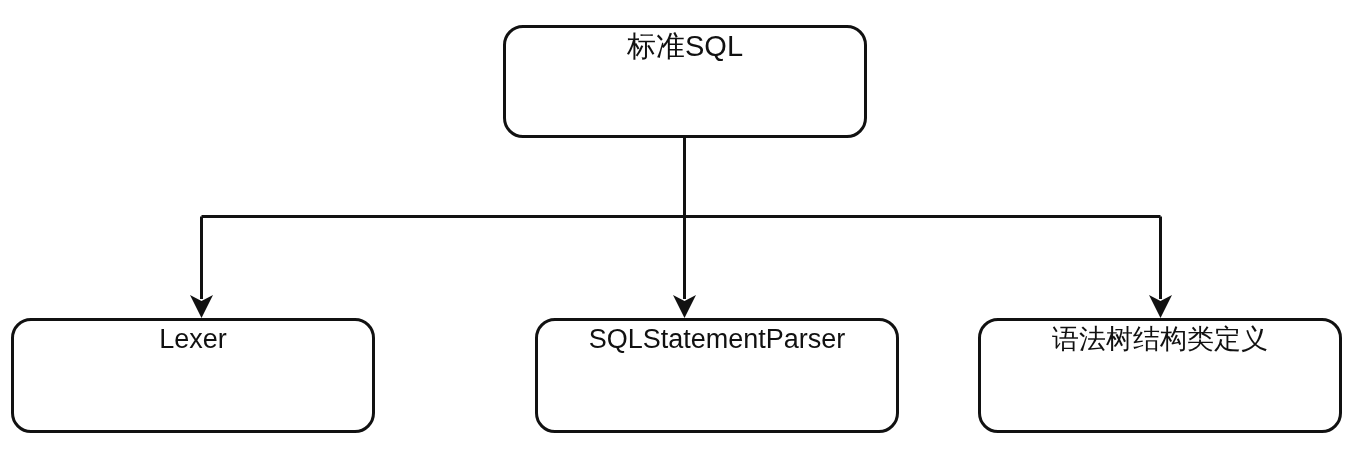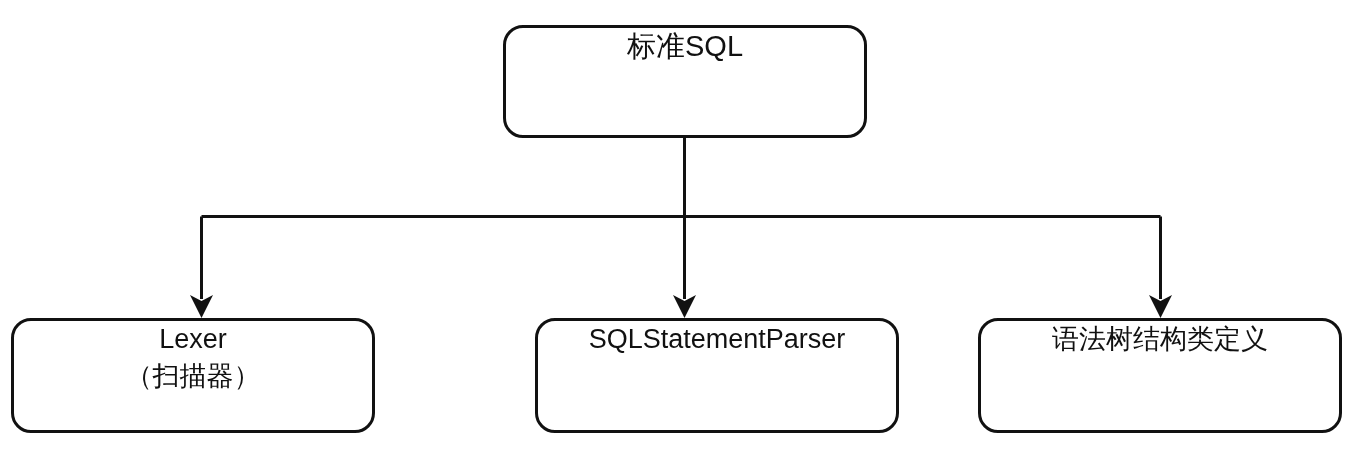--- a/index.html
+++ b/index.html
@@ -98,21 +98,20 @@
       <path d="M 1160.5 318 L 1149 295 L 1160.5 301 L 1172 295 Z"></path>
     </g>
   </svg>
 
   <div class="node" id="node-root">
     <span class="node-line">标准SQL</span>
   </div>
 
   <div class="node" id="node-lexer">
     <span class="node-line">Lexer</span>
-    <span class="node-line">（扫描器）</span>
   </div>
 
   <div class="node" id="node-parser">
     <span class="node-line">SQLStatementParser</span>
   </div>
 
   <div class="node" id="node-ast">
     <span class="node-line">语法树结构类定义</span>
   </div>
 

